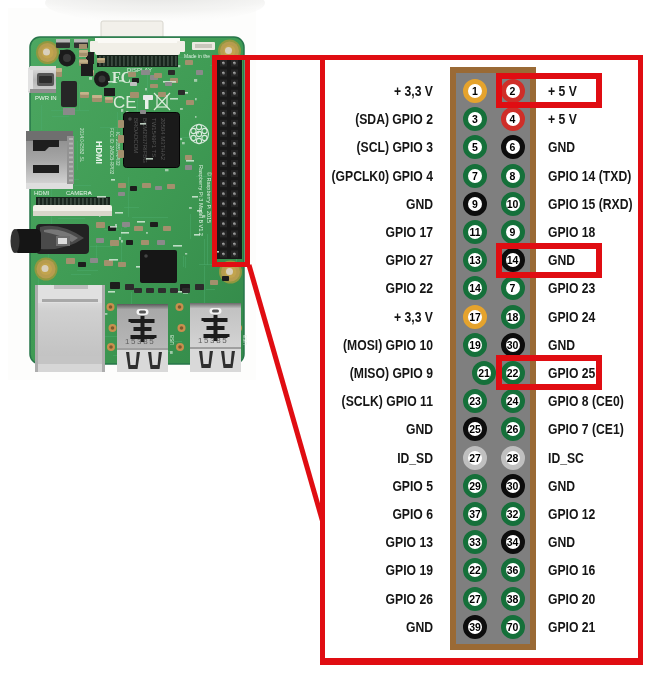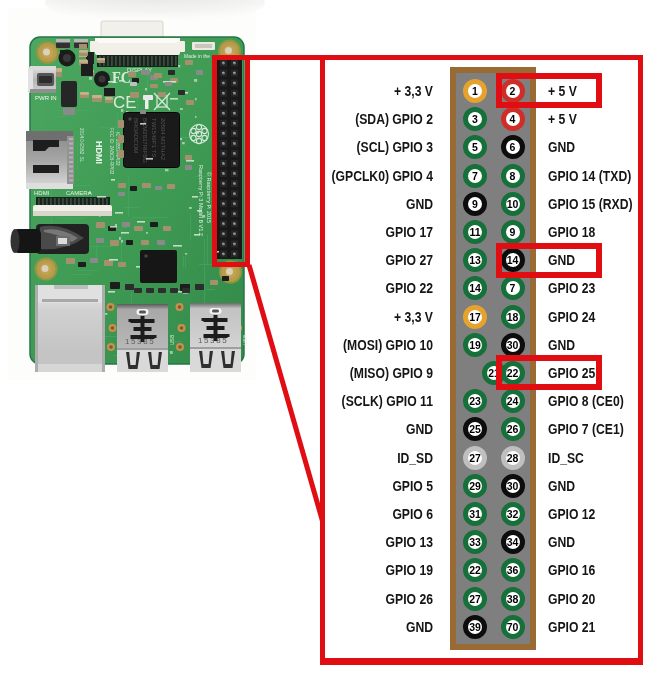--- a/index.html
+++ b/index.html
@@ -686,21 +686,21 @@
     </div>
 <div class="pin" style="left:500.5px;top:304.6px;border-color:#15703a">
       <span>18</span>
     </div>
 <div class="pin" style="left:463.0px;top:332.8px;border-color:#15703a">
       <span>19</span>
     </div>
 <div class="pin" style="left:500.5px;top:332.8px;border-color:#0d0d0d">
       <span>30</span>
     </div>
-<div class="pin" style="left:482px;top:361.0px;border-color:#15703a">
+<div class="pin" style="left:472px;top:361.0px;border-color:#15703a">
       <span>21</span>
     </div>
 <div class="pin" style="left:500.5px;top:361.0px;border-color:#15703a">
       <span>22</span>
     </div>
 <div class="pin" style="left:463.0px;top:389.2px;border-color:#15703a">
       <span>23</span>
     </div>
 <div class="pin" style="left:500.5px;top:389.2px;border-color:#15703a">
       <span>24</span>
@@ -717,21 +717,21 @@
 <div class="pin" style="left:500.5px;top:445.6px;border-color:#bfbfbf">
       <span>28</span>
     </div>
 <div class="pin" style="left:463.0px;top:473.8px;border-color:#15703a">
       <span>29</span>
     </div>
 <div class="pin" style="left:500.5px;top:473.8px;border-color:#0d0d0d">
       <span>30</span>
     </div>
 <div class="pin" style="left:463.0px;top:502.0px;border-color:#15703a">
-      <span>31</span>
+      <span>37</span>
     </div>
 <div class="pin" style="left:500.5px;top:502.0px;border-color:#15703a">
       <span>32</span>
     </div>
 <div class="pin" style="left:463.0px;top:530.2px;border-color:#15703a">
       <span>33</span>
     </div>
 <div class="pin" style="left:500.5px;top:530.2px;border-color:#0d0d0d">
       <span>34</span>
     </div>

